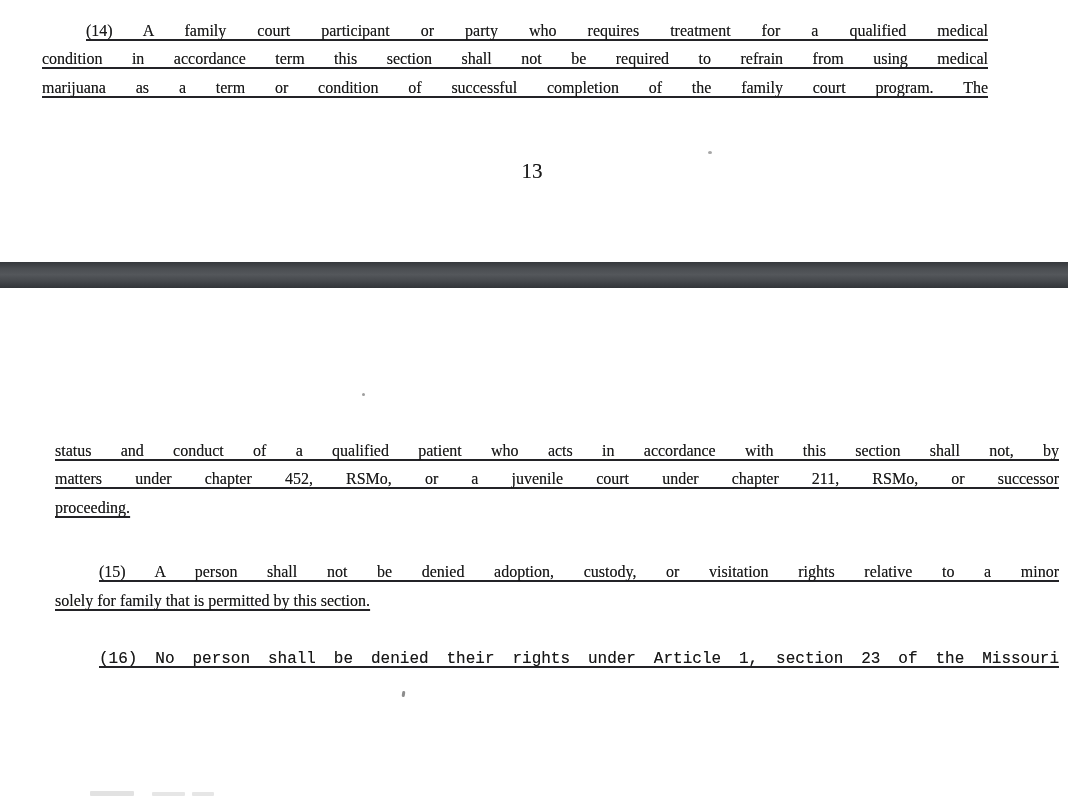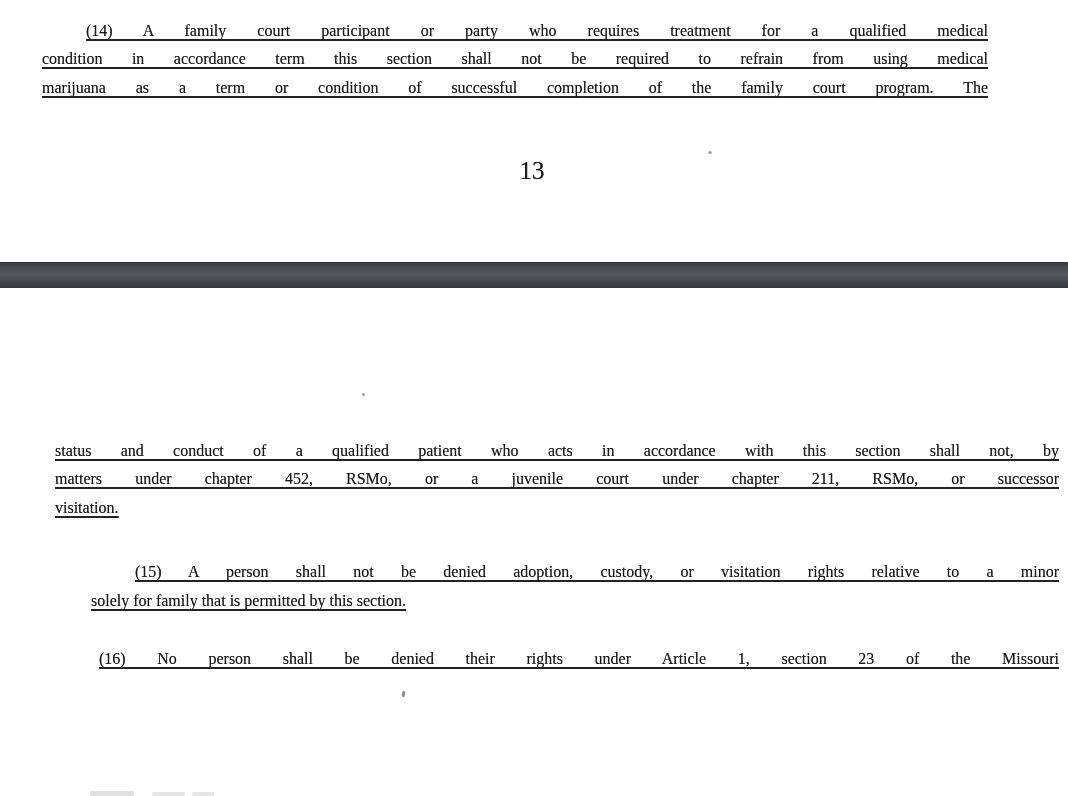--- a/index.html
+++ b/index.html
@@ -44,21 +44,21 @@
     top: 17px;
     width: 946px;
   }
 
   .page-number-row {
     position: absolute;
     left: 0;
     top: 157px;
     width: 1064px;
     text-align: center;
-    font-size: 25px;
+    font-size: 21px;
     line-height: 28.4px;
     color: #1a1a1a;
     text-shadow: 0 0 0.5px rgba(20,20,20,0.5);
   }
 
   .separator-bar {
     position: absolute;
     left: 0;
     top: 262px;
     width: 1068px;
@@ -70,22 +70,22 @@
       #46494d 72%,
       #323539 100%);
   }
 
   .page-below-block {
     left: 55px;
     top: 437px;
     width: 1004px;
   }
 
-  .para-15 { margin-top: 36px; margin-left: 36px; }
-  .para-16 { margin-top: 30px; }
+  .para-15 { margin-top: 36px; }
+  .para-16 { margin-top: 30px; font-family: Liberation Mono, monospace; }
 
   
   .speck {
     position: absolute;
     background: #a6a6a6;
     border-radius: 50%;
   }
   .speck-a { left: 708px; top: 151px; width: 4px; height: 3px; }
   .speck-b { left: 362px; top: 393px; width: 3px; height: 3px; background:#9e9e9e; }
   .tick-mark {
@@ -123,21 +123,21 @@
 <div class="speck speck-a"></div>
 
 <div class="separator-bar"></div>
 
 <div class="speck speck-b"></div>
 
 <div class="scan-page page-below-block">
   <div>
     <div class="tline full">status and conduct of a qualified patient who acts in accordance with this section shall not, by</div>
     <div class="tline full">matters under chapter 452, RSMo, or a juvenile court under chapter 211, RSMo, or successor</div>
-    <div class="tline">visitation.</div>
+    <div class="tline">proceeding.</div>
   </div>
 
   <div class="para-15">
     <div class="tline full indent">(15) A person shall not be denied adoption, custody, or visitation rights relative to a minor</div>
     <div class="tline">solely for family that is permitted by this section.</div>
   </div>
 
   <div class="para-16">
     <div class="tline full indent">(16) No person shall be denied their rights under Article 1, section 23 of the Missouri</div>
   </div>

